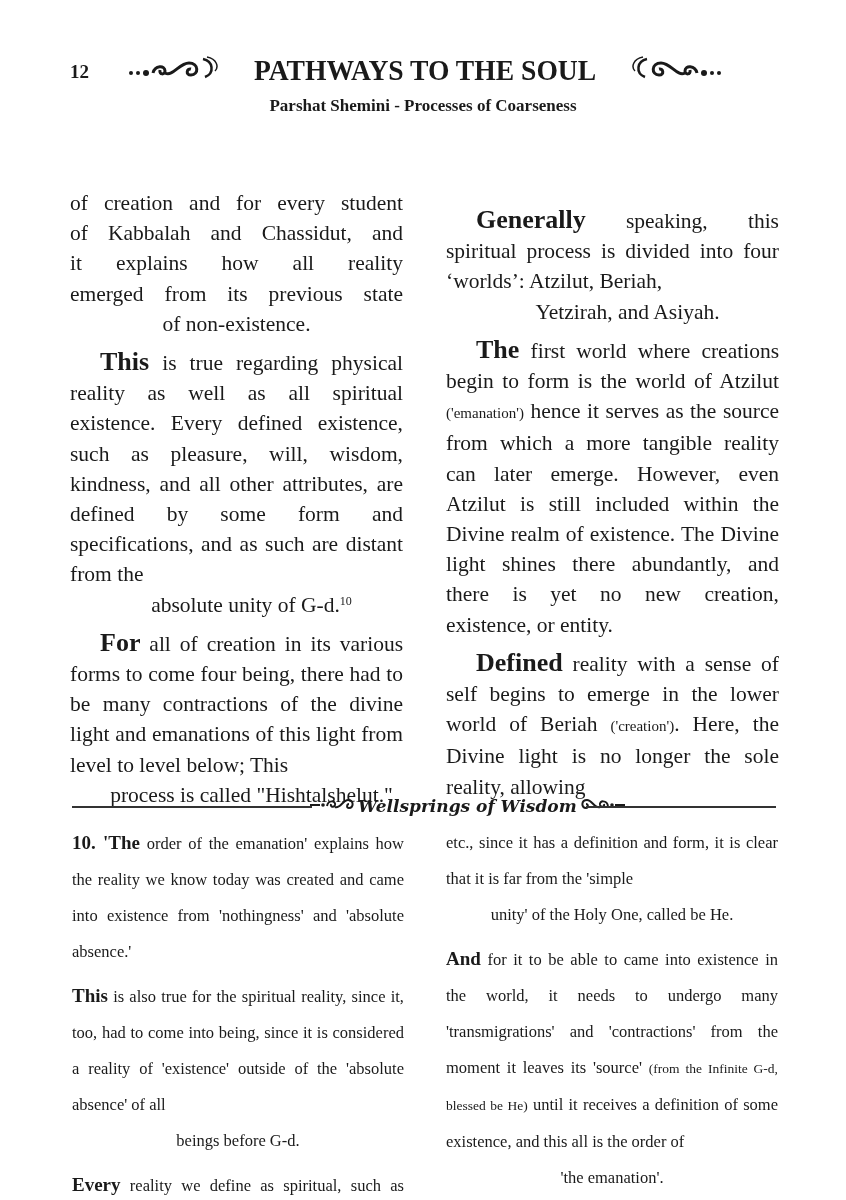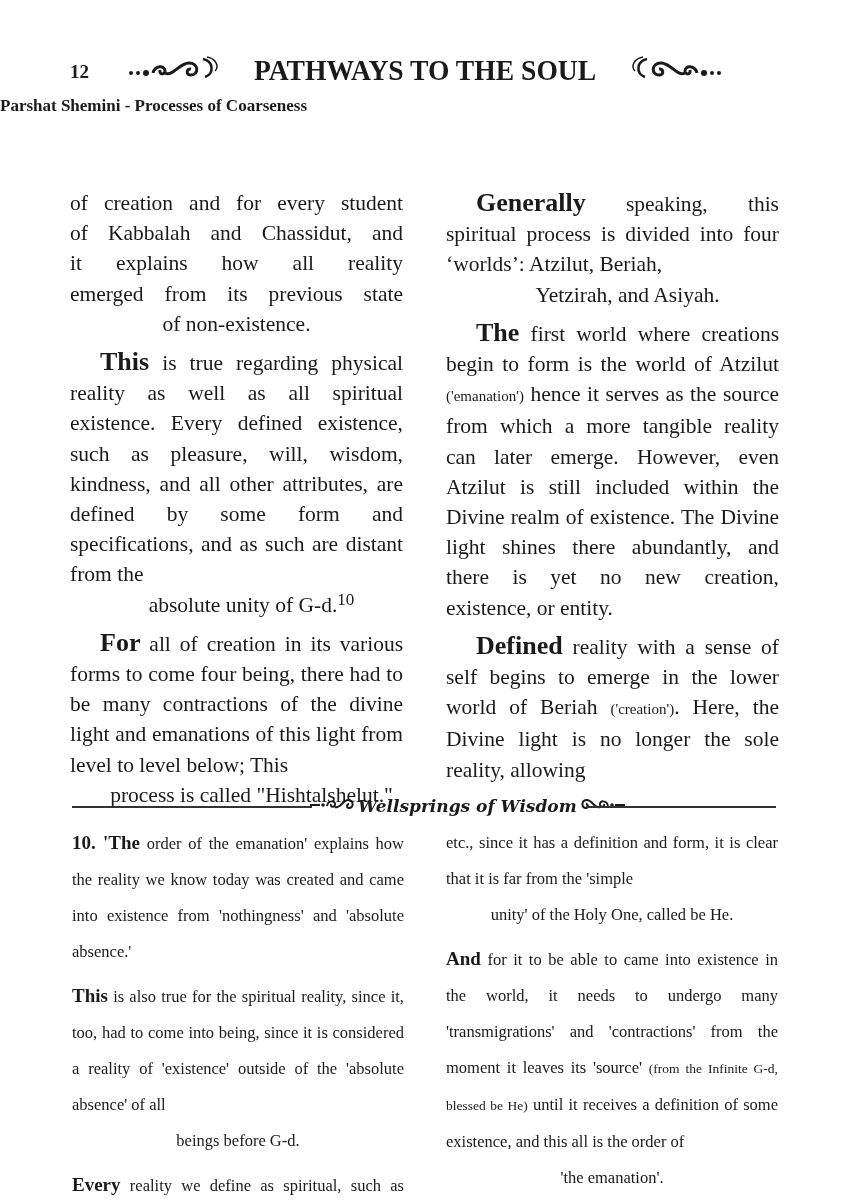--- a/index.html
+++ b/index.html
@@ -1,31 +1,31 @@
 <!DOCTYPE html>
 <html><head>
 <meta charset="utf-8">
 <style>
   html, body { margin: 0; padding: 0; background: #ffffff; }
   body { width: 846px; height: 1200px; position: relative; overflow: hidden; color: #1a1a1a; font-family: "Liberation Serif", serif; }
   .page-num { position: absolute; left: 70px; top: 61px; font-size: 19px; font-weight: bold; font-family: "Liberation Serif", serif; text-align: center; }
   .running-title { position: absolute; left: 130px; top: 52px; width: 590px; height: 36px; display: flex; align-items: center; justify-content: center; gap: 20px; }
   .running-title .title-text { font-size: 30px; font-weight: bold; letter-spacing: 0px; font-family: "Liberation Serif", serif; transform: scaleX(0.92); white-space: nowrap; }
   .orn { display: inline-block; }
-  .subtitle { position: absolute; left: 0; width: 846px; top: 96px; font-size: 17px; font-weight: bold; font-family: "Liberation Serif", serif; }
+  .subtitle { position: absolute; left: 0; width: 846px; top: 96px; text-align: center; font-size: 17px; font-weight: bold; font-family: "Liberation Serif", serif; }
 
   .col { position: absolute; width: 333px; font-size: 21.5px; line-height: 30.2px; margin-top: 45px; }
   .col-left { left: 70px; top: 143px; }
-  .col-right { left: 446px; top: 143px; }
+  .col-right { left: 446px; top: 160px; }
   .para { text-align: justify; margin: 0 0 8px 0; }
   .para.indent { text-indent: 30px; }
   .para .lead { font-weight: bold; font-size: 26px; }
   .center-line { text-align: center; display: block; }
   .small { font-size: 15px; }
-  sup.fn { font-size: 17px; vertical-align: 7px; line-height: 0; }
+  sup.fn { font-size: 12px; vertical-align: 7px; line-height: 0; }
   .jline { display: block; text-align: justify; text-align-last: justify; }
 
   .divider { position: absolute; left: 72px; width: 704px; top: 795px; height: 22px; }
   .divider .rule { position: absolute; top: 11px; height: 2px; background: #333; }
   .divider .rule.l { left: 0; width: 240px; }
   .divider .rule.r { right: 0; width: 190px; }
   .divider .label-wrap { position: absolute; left: 238px; top: 0; width: 280px; height: 22px; display: flex; align-items: center; gap: 2px; }
   .divider .label { font-family: "DejaVu Serif", serif; font-style: italic; font-weight: bold; font-size: 17px; white-space: nowrap; }
 
   .fcol { position: absolute; width: 332px; font-size: 16.5px; line-height: 36px; }

